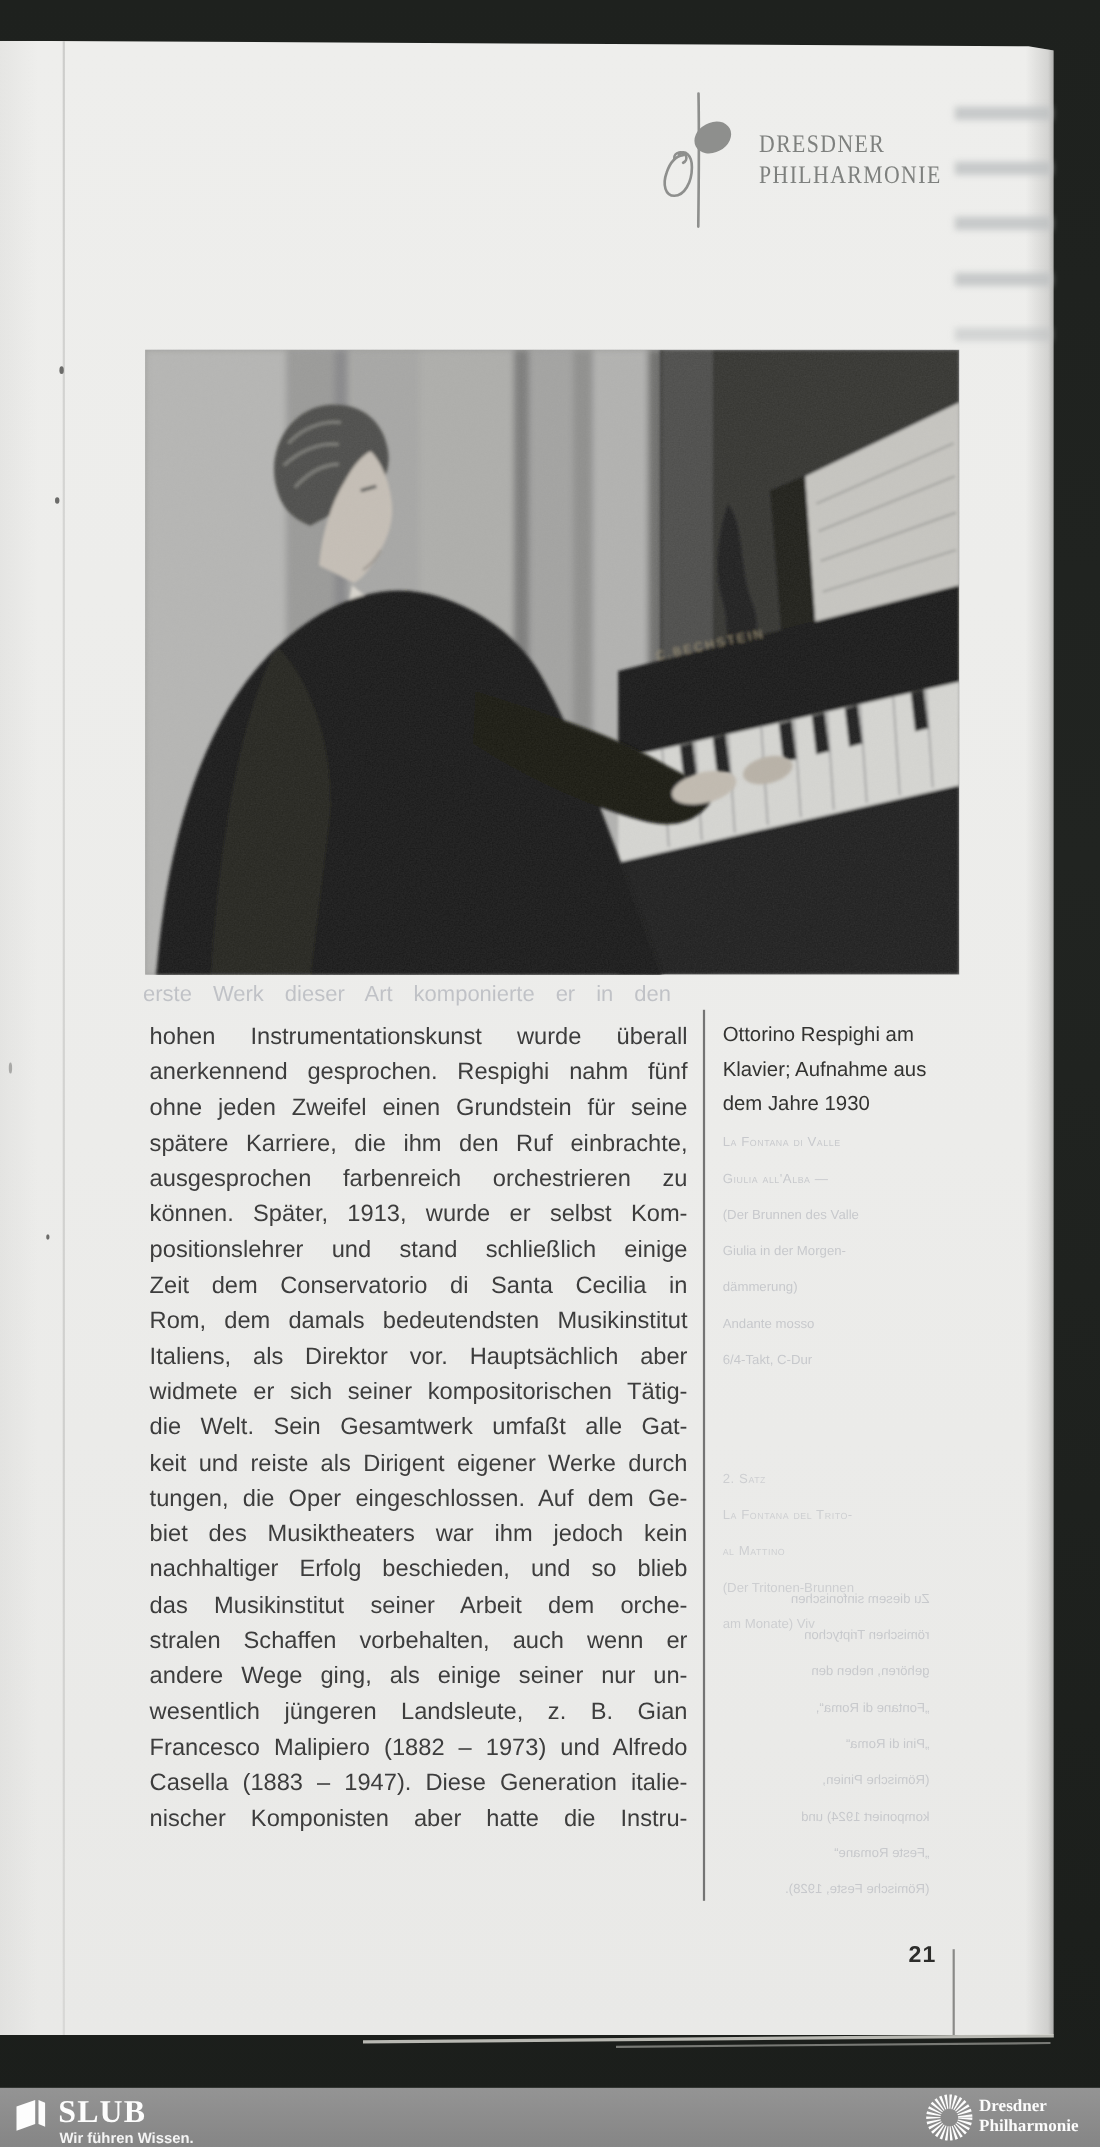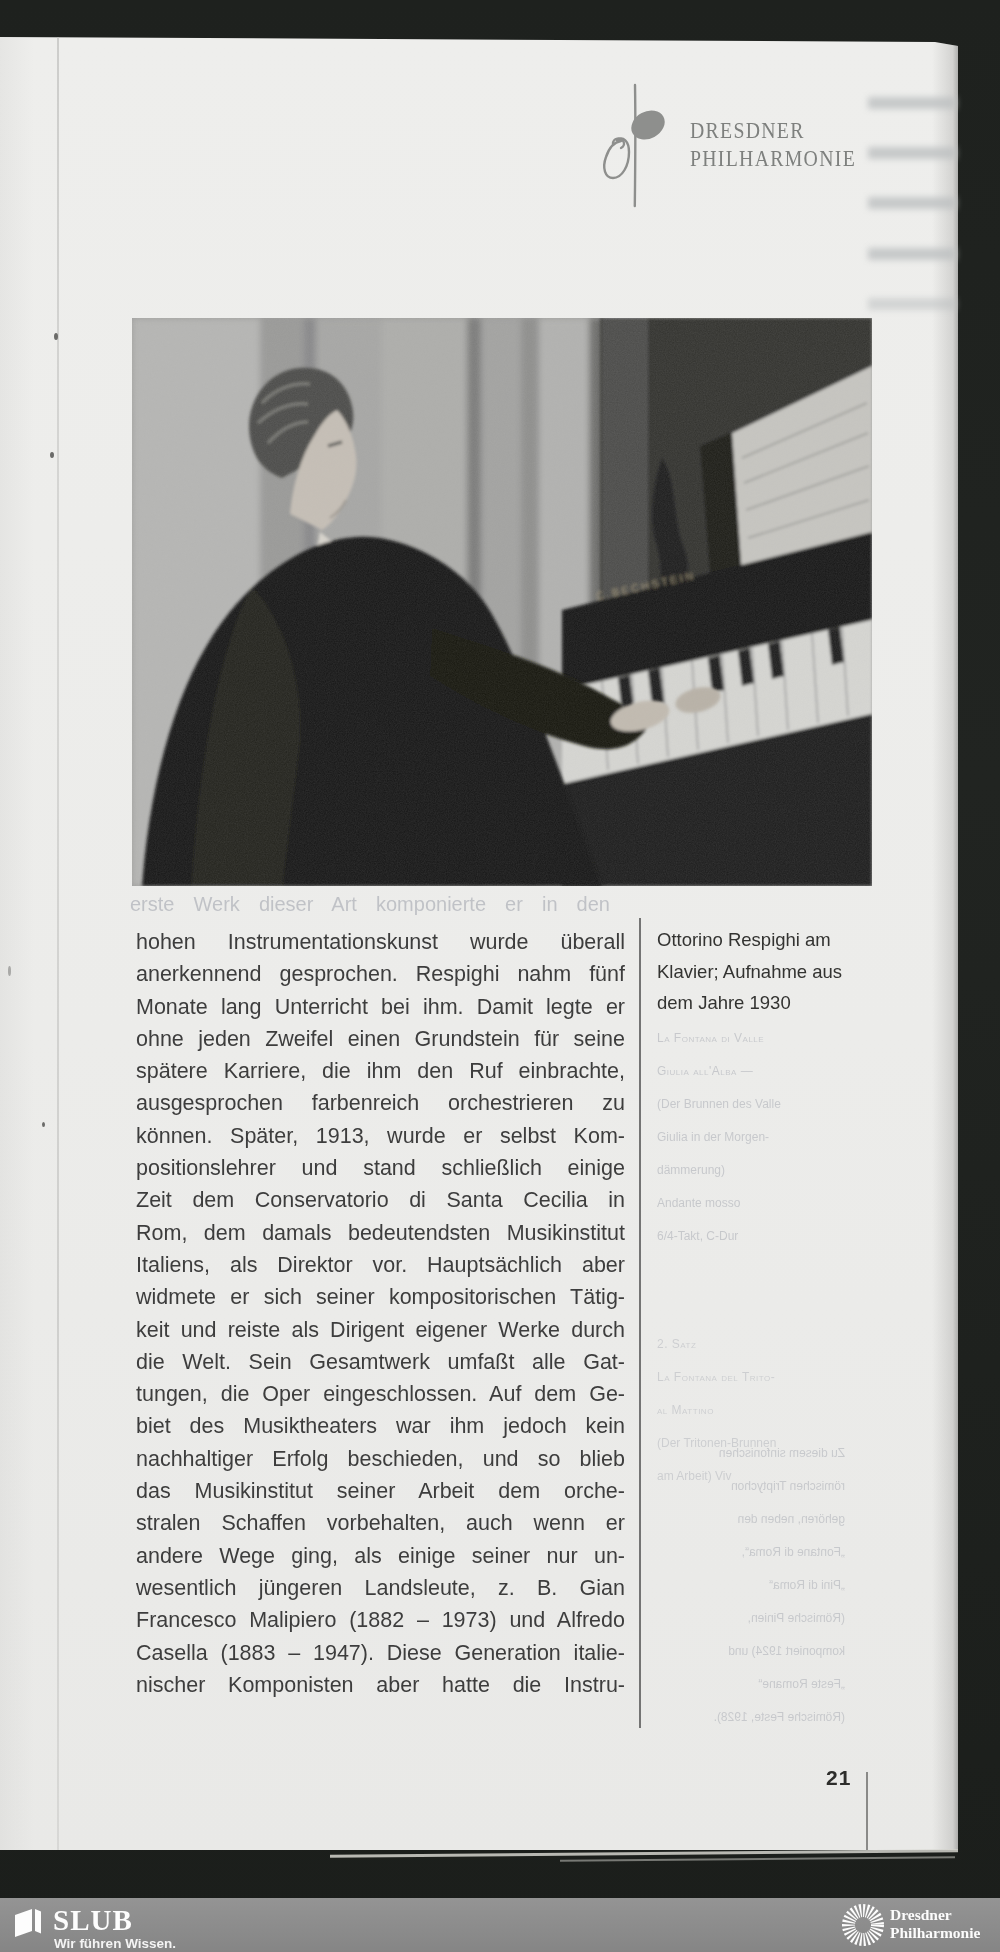--- a/index.html
+++ b/index.html
@@ -227,32 +227,31 @@
     </g>
     <rect x="0" y="0" width="740" height="568" filter="url(#grain)"></rect>
   </svg>
 </div>
 
 <div class="bleed bleed-line-top">erste Werk dieser Art komponierte er in den</div>
 
 <div class="article">
     <div class="ln">hohen Instrumentationskunst wurde überall</div>
     <div class="ln">anerkennend gesprochen. Respighi nahm fünf</div>
-    <div class="ln">Monate lang Unterricht bei ihm. Damit legte er</div>
     <div class="ln">ohne jeden Zweifel einen Grundstein für seine</div>
     <div class="ln">spätere Karriere, die ihm den Ruf einbrachte,</div>
     <div class="ln">ausgesprochen farbenreich orchestrieren zu</div>
     <div class="ln">können. Später, 1913, wurde er selbst Kom-</div>
     <div class="ln">positionslehrer und stand schließlich einige</div>
     <div class="ln">Zeit dem Conservatorio di Santa Cecilia in</div>
     <div class="ln">Rom, dem damals bedeutendsten Musikinstitut</div>
     <div class="ln">Italiens, als Direktor vor. Hauptsächlich aber</div>
     <div class="ln">widmete er sich seiner kompositorischen Tätig-</div>
+    <div class="ln">die Welt. Sein Gesamtwerk umfaßt alle Gat-</div>
     <div class="ln">keit und reiste als Dirigent eigener Werke durch</div>
-    <div class="ln">die Welt. Sein Gesamtwerk umfaßt alle Gat-</div>
     <div class="ln">tungen, die Oper eingeschlossen. Auf dem Ge-</div>
     <div class="ln">biet des Musiktheaters war ihm jedoch kein</div>
     <div class="ln">nachhaltiger Erfolg beschieden, und so blieb</div>
     <div class="ln">das Musikinstitut seiner Arbeit dem orche-</div>
     <div class="ln">stralen Schaffen vorbehalten, auch wenn er</div>
     <div class="ln">andere Wege ging, als einige seiner nur un-</div>
     <div class="ln">wesentlich jüngeren Landsleute, z. B. Gian</div>
     <div class="ln">Francesco Malipiero (1882 – 1973) und Alfredo</div>
     <div class="ln">Casella (1883 – 1947). Diese Generation italie-</div>
     <div class="ln">nischer Komponisten aber hatte die Instru-</div>
@@ -273,21 +272,21 @@
     <div class="ln">Giulia in der Morgen-</div>
     <div class="ln">dämmerung)</div>
     <div class="ln">Andante mosso</div>
     <div class="ln">6/4-Takt, C-Dur</div>
   </div>
 <div class="bleed bleed-block b2">
     <div class="ln">2. Satz</div>
     <div class="ln">La Fontana del Trito-</div>
     <div class="ln">al Mattino</div>
     <div class="ln">(Der Tritonen-Brunnen</div>
-    <div class="ln">am Arbeit) Viv</div>
+    <div class="ln">am Monate) Viv</div>
   </div>
 <div class="bleed bleed-block b3">
     <div class="ln">Zu diesem sinfonischen</div>
     <div class="ln">römischen Triptychon</div>
     <div class="ln">gehören, neben den</div>
     <div class="ln">„Fontane di Roma“,</div>
     <div class="ln">„Pini di Roma“</div>
     <div class="ln">(Römische Pinien,</div>
     <div class="ln">komponiert 1924) und</div>
     <div class="ln">„Feste Romane“</div>

